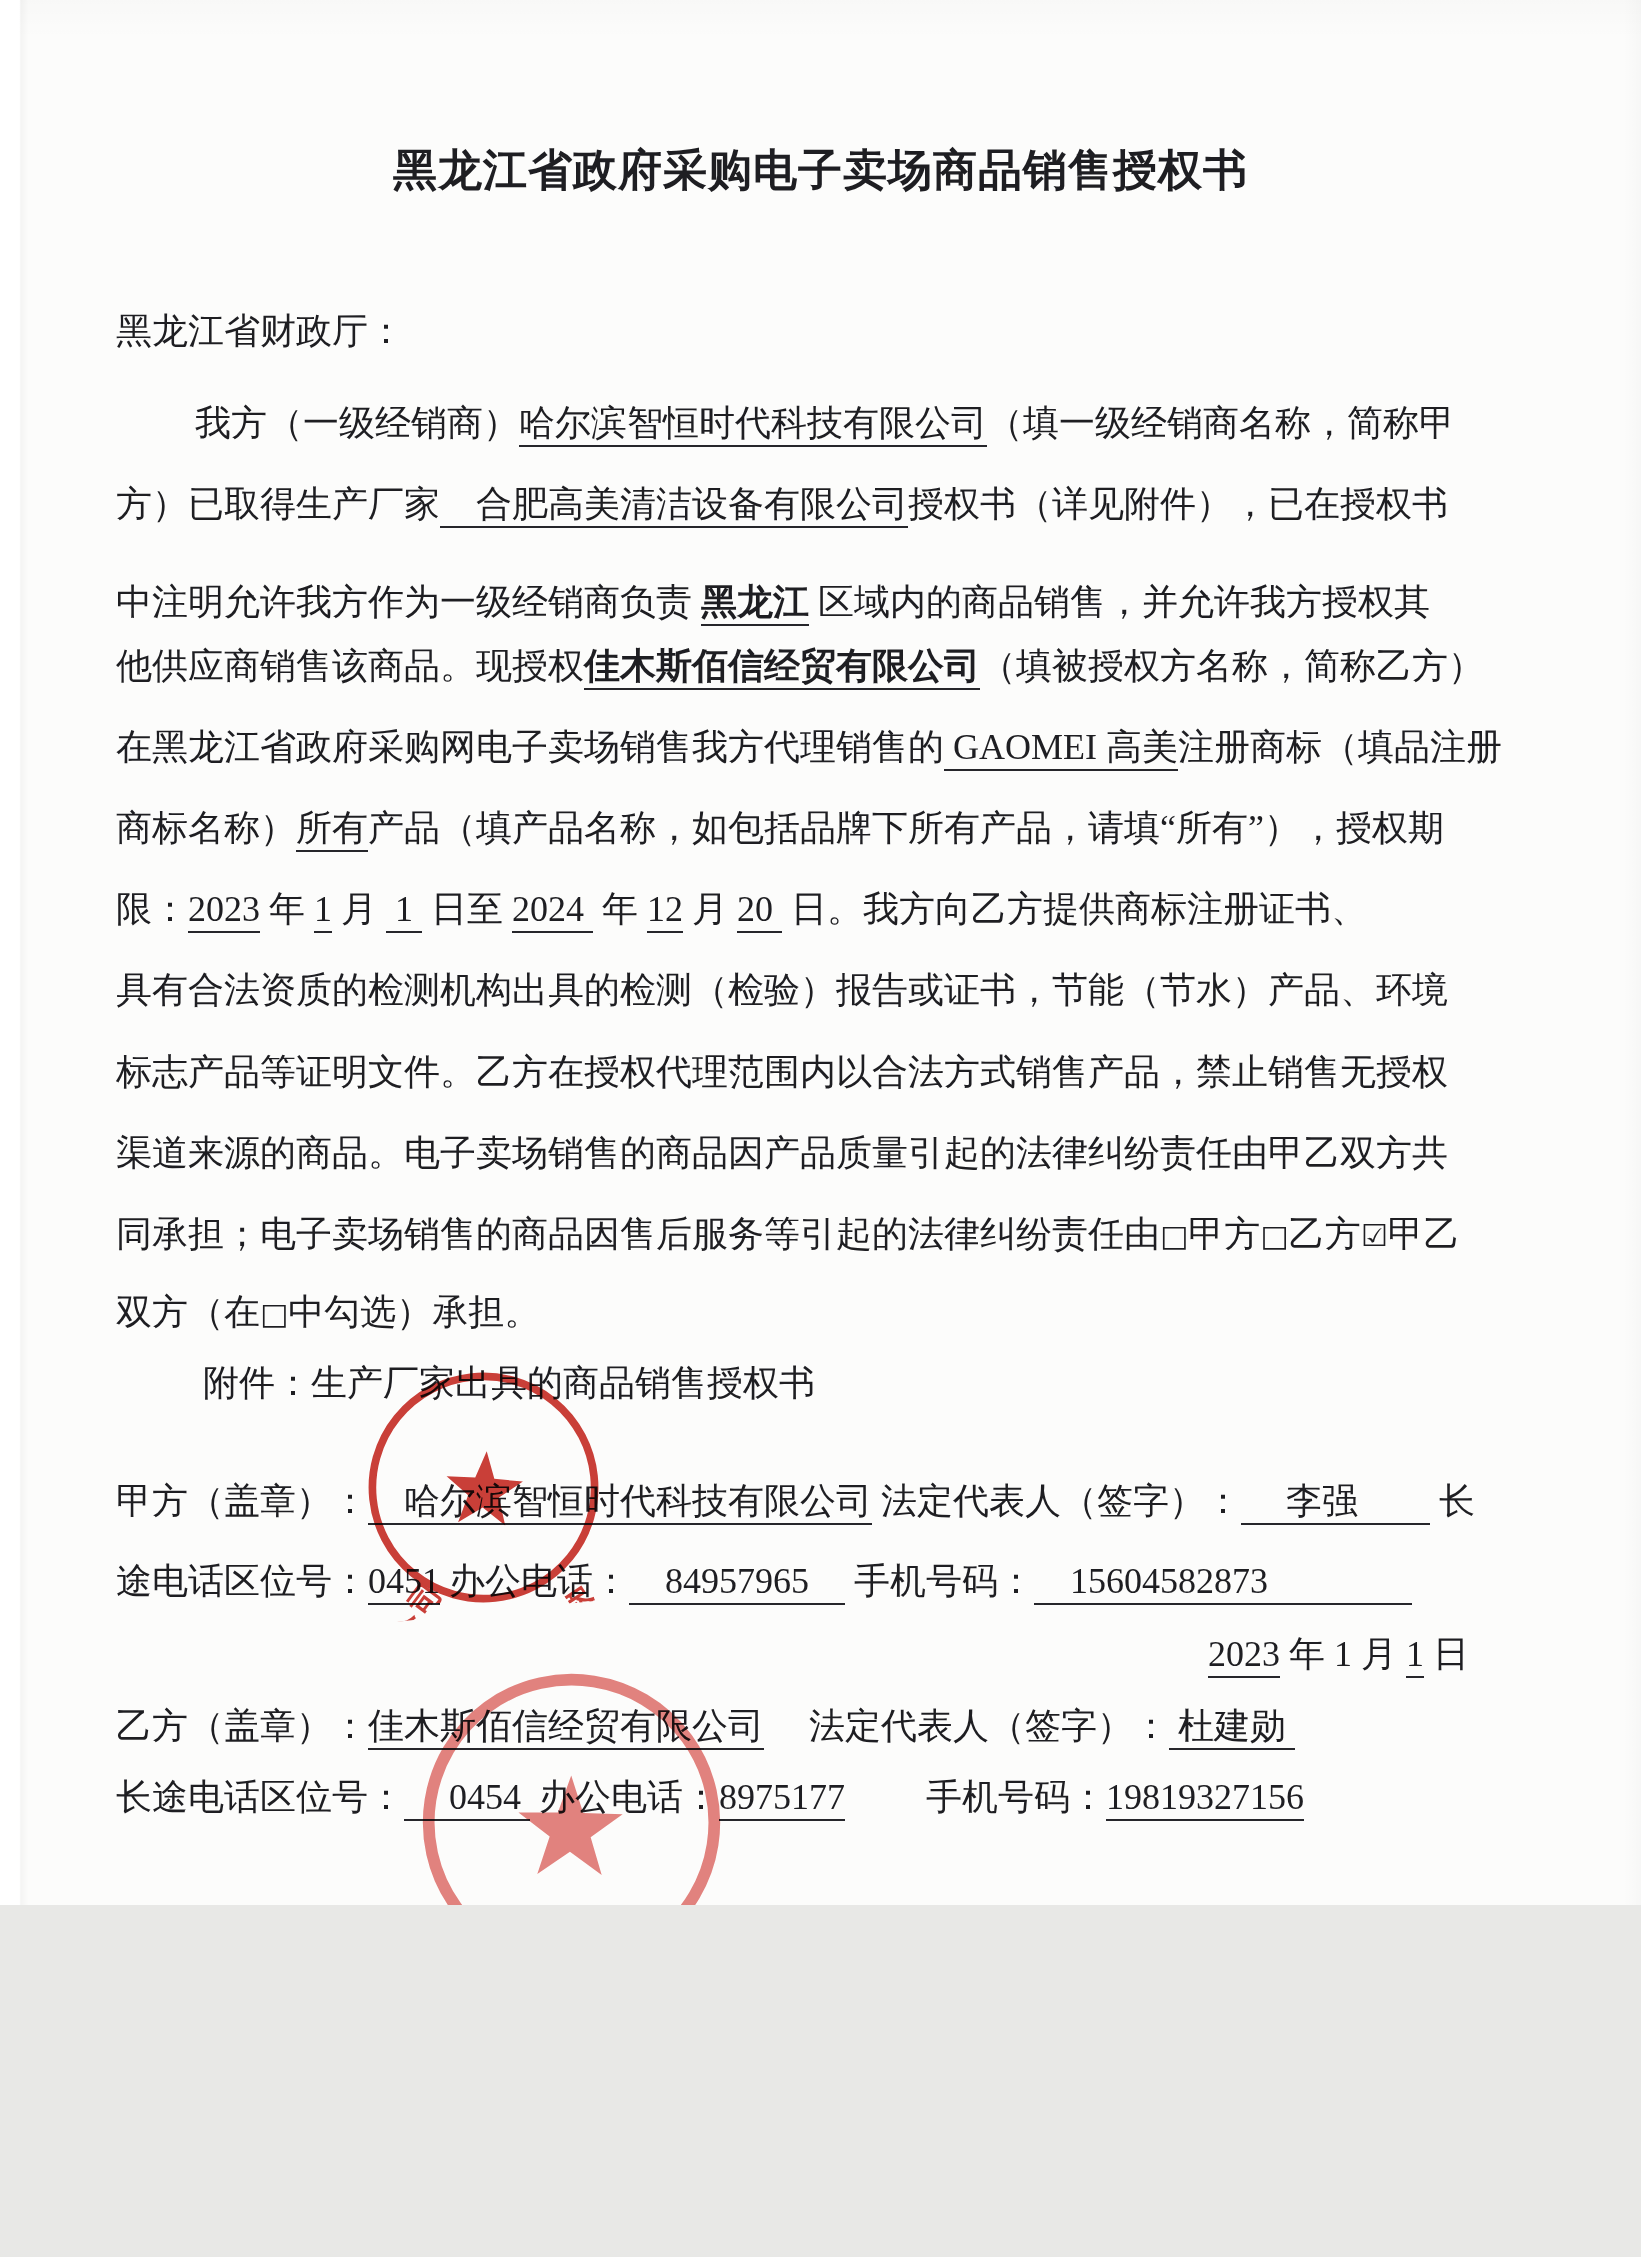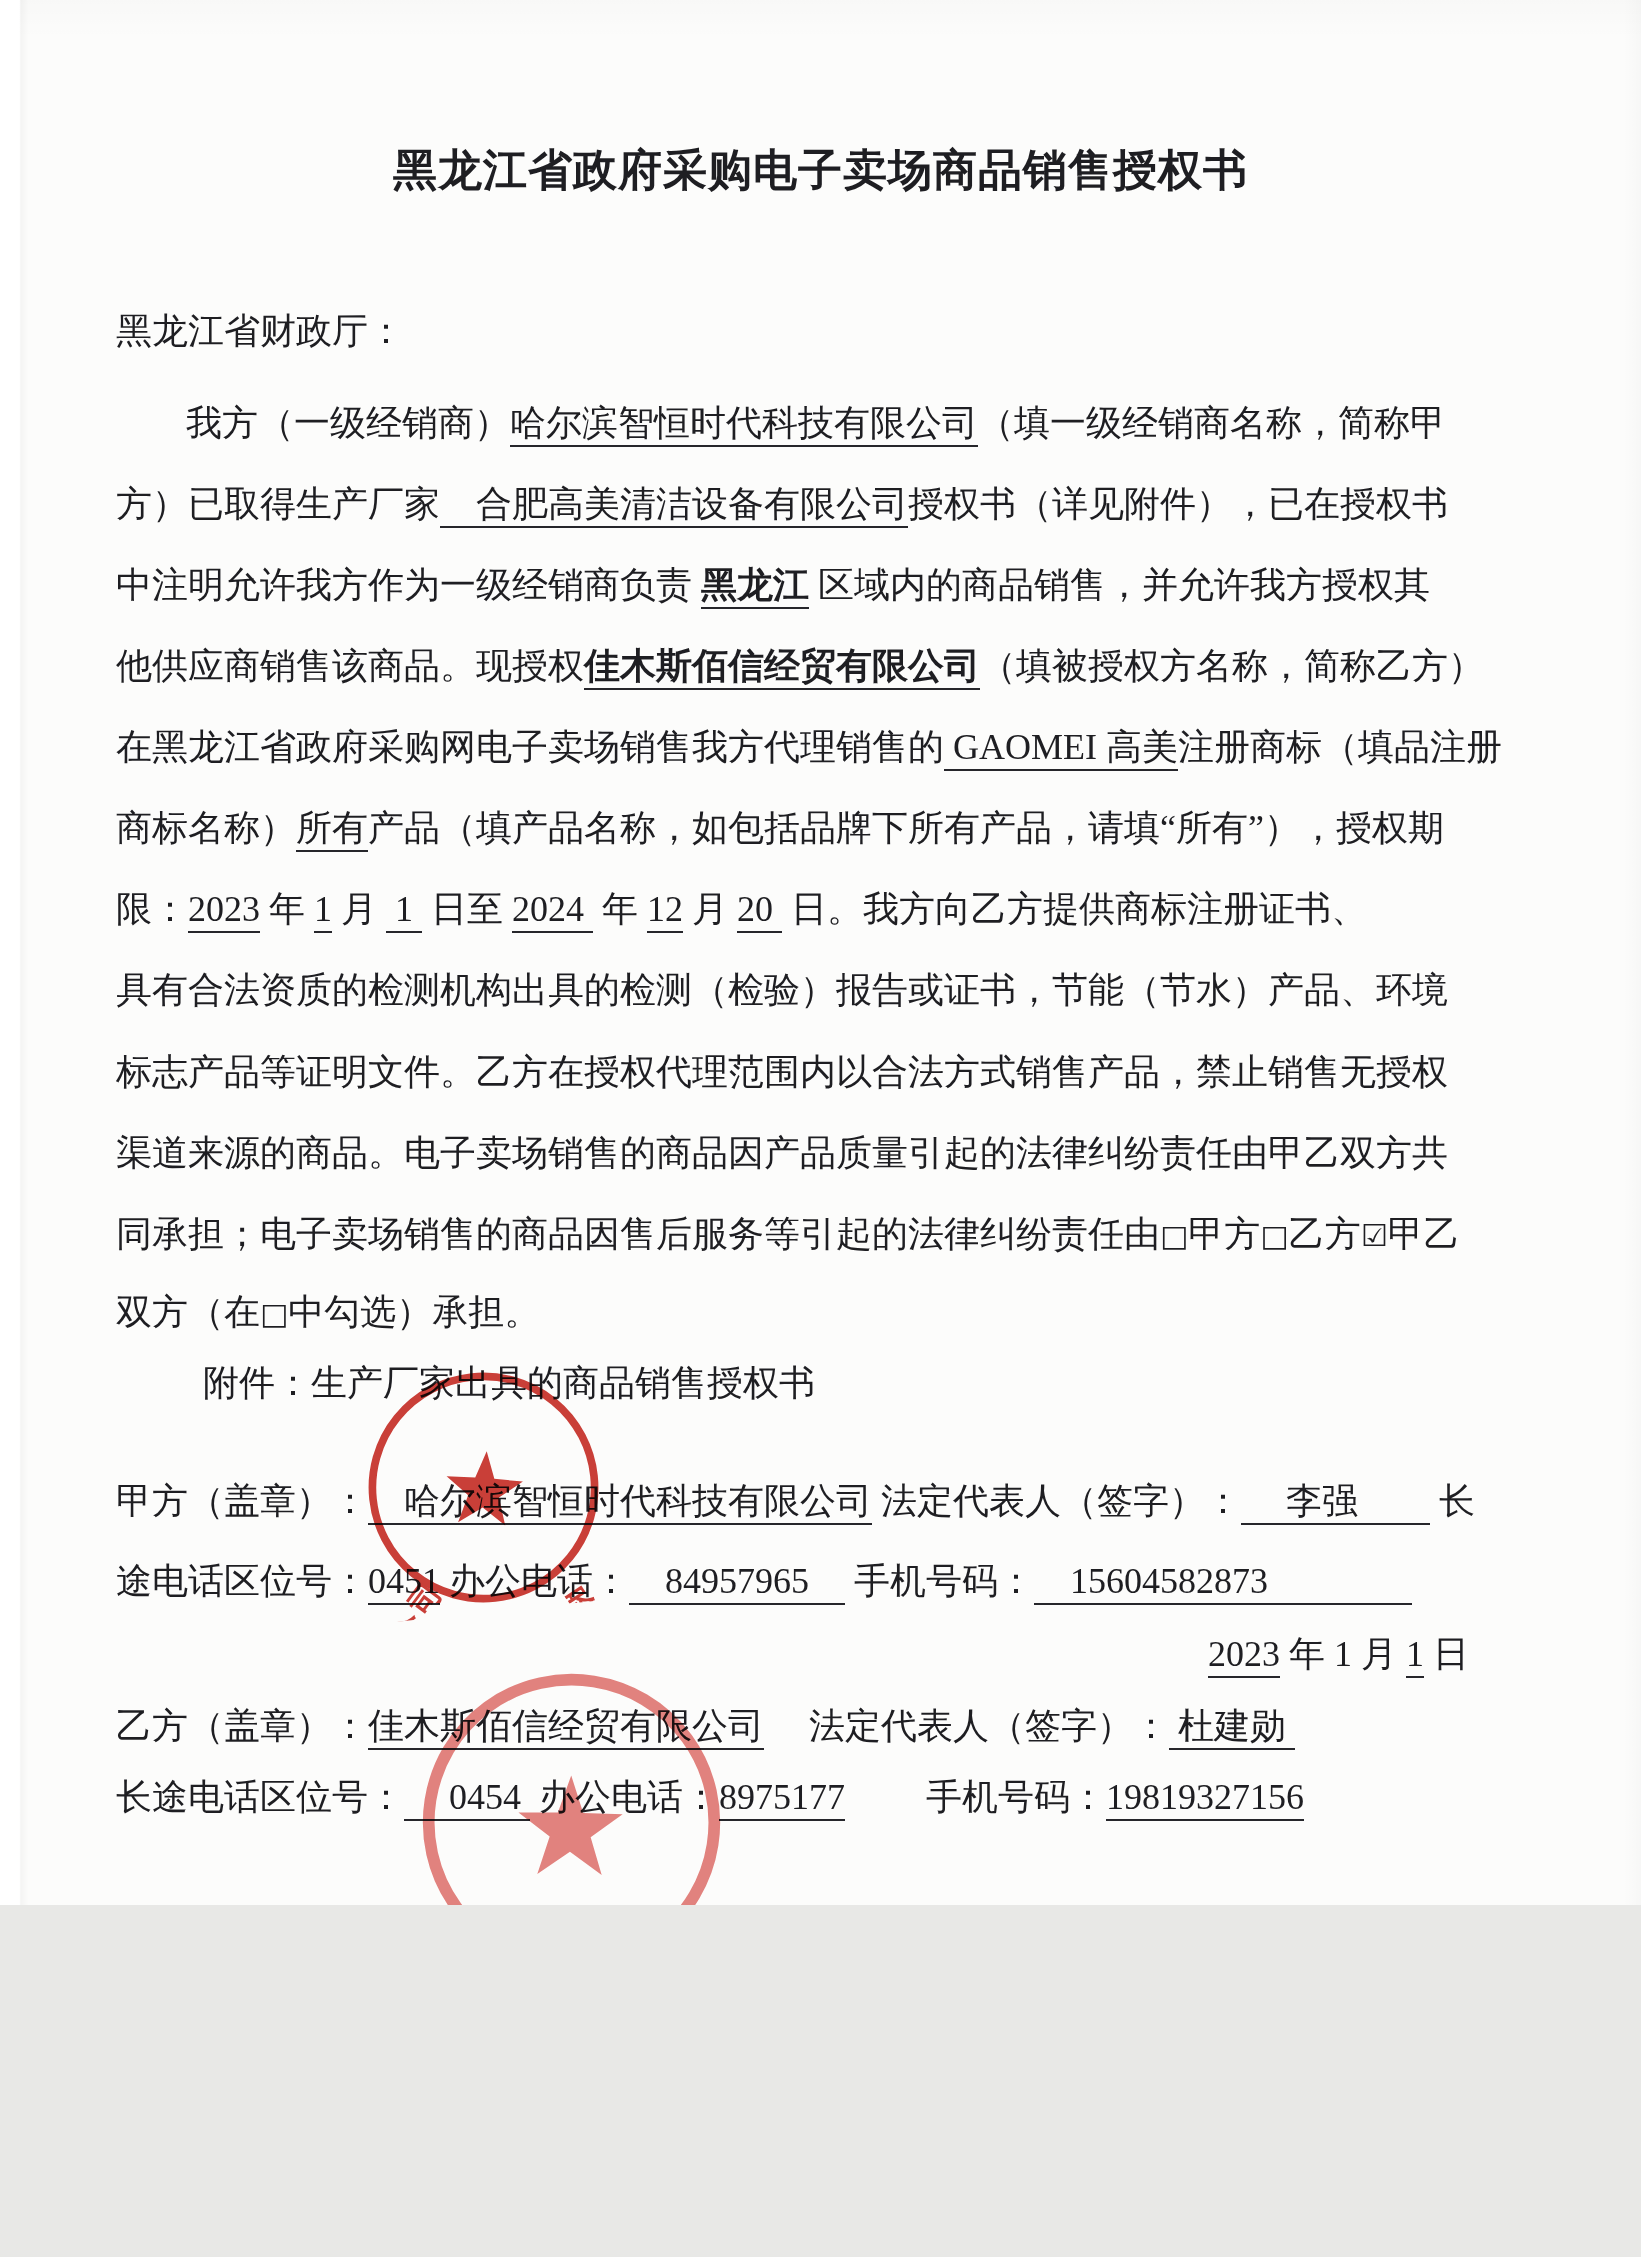--- a/index.html
+++ b/index.html
@@ -52,23 +52,23 @@
 </style>
 </head>
 <body>
 
 <div class="page">
 
   <div class="doc-title">黑龙江省政府采购电子卖场商品销售授权书</div>
 
   <div>
       <div class="doc-line" style="top: 309px;"><span>黑龙江省财政厅：</span></div>
-      <div class="doc-line" style="top: 401px; left: 186px;"><span>我方（一级经销商）</span><span class="u">哈尔滨智恒时代科技有限公司</span><span>（填一级经销商名称，简称甲</span></div>
+      <div class="doc-line" style="top: 401px; left: 195px;"><span>我方（一级经销商）</span><span class="u">哈尔滨智恒时代科技有限公司</span><span>（填一级经销商名称，简称甲</span></div>
       <div class="doc-line" style="top: 482px;"><span>方）已取得生产厂家</span><span class="u">　合肥高美清洁设备有限公司</span><span>授权书（详见附件），已在授权书</span></div>
-      <div class="doc-line" style="top: 563px;"><span>中注明允许我方作为一级经销商负责 </span><span class="u b">黑龙江</span><span> 区域内的商品销售，并允许我方授权其</span></div>
+      <div class="doc-line" style="top: 580px;"><span>中注明允许我方作为一级经销商负责 </span><span class="u b">黑龙江</span><span> 区域内的商品销售，并允许我方授权其</span></div>
       <div class="doc-line" style="top: 644px;"><span>他供应商销售该商品。现授权</span><span class="u b">佳木斯佰信经贸有限公司</span><span>（填被授权方名称，简称乙方）</span></div>
       <div class="doc-line" style="top: 725px;"><span>在黑龙江省政府采购网电子卖场销售我方代理销售的</span><span class="u"> GAOMEI 高美</span><span>注册商标（填品注册</span></div>
       <div class="doc-line" style="top: 806px;"><span>商标名称）</span><span class="u">所有</span><span>产品（填产品名称，如包括品牌下所有产品，请填“所有”），授权期</span></div>
       <div class="doc-line" style="top: 887px;"><span>限：</span><span class="u">2023</span><span> 年 </span><span class="u">1</span><span> 月 </span><span class="u"> 1 </span><span> 日至 </span><span class="u">2024 </span><span> 年 </span><span class="u">12</span><span> 月 </span><span class="u">20 </span><span> 日。我方向乙方提供商标注册证书、</span></div>
       <div class="doc-line" style="top: 968px; text-align: center;"><span>具有合法资质的检测机构出具的检测（检验）报告或证书，节能（节水）产品、环境</span></div>
       <div class="doc-line" style="top: 1050px;"><span>标志产品等证明文件。乙方在授权代理范围内以合法方式销售产品，禁止销售无授权</span></div>
       <div class="doc-line" style="top: 1131px;"><span>渠道来源的商品。电子卖场销售的商品因产品质量引起的法律纠纷责任由甲乙双方共</span></div>
       <div class="doc-line" style="top: 1212px;"><span>同承担；电子卖场销售的商品因售后服务等引起的法律纠纷责任由</span><span class="box">□</span><span>甲方</span><span class="box">□</span><span>乙方</span><span class="box">☑</span><span>甲乙</span></div>
       <div class="doc-line" style="top: 1290px;"><span>双方（在</span><span class="box">□</span><span>中勾选）承担。</span></div>
       <div class="doc-line" style="top: 1361px; left: 203px;"><span>附件：生产厂家出具的商品销售授权书</span></div>

